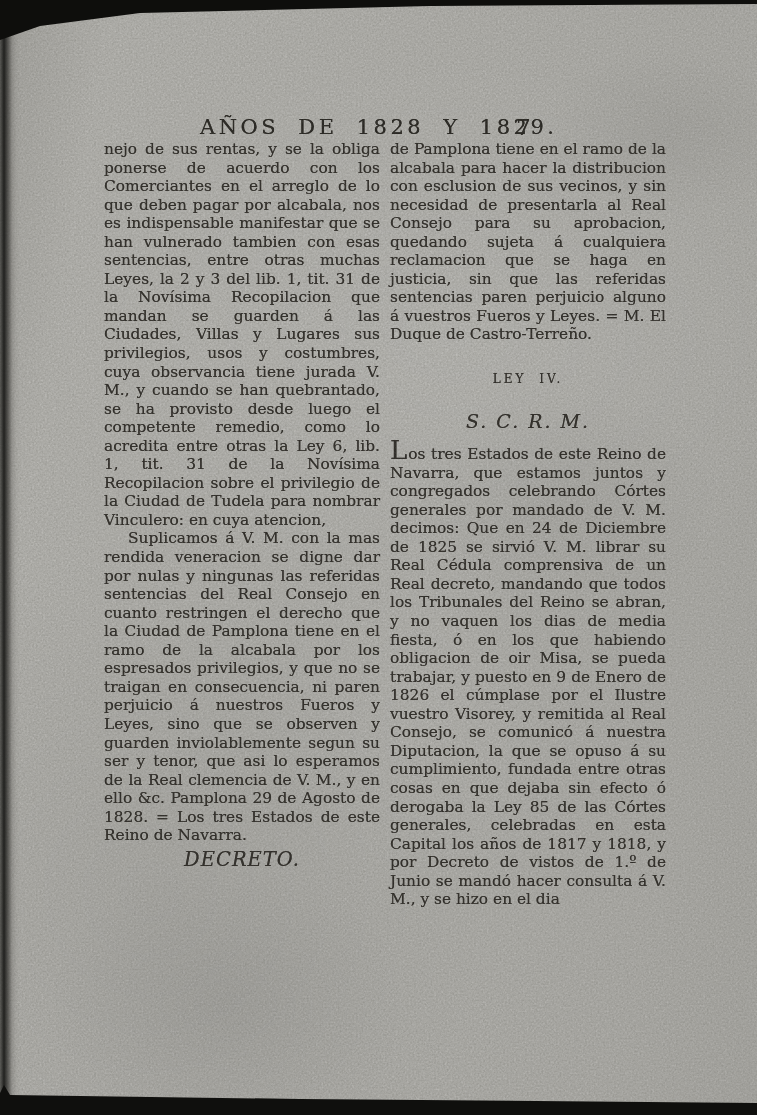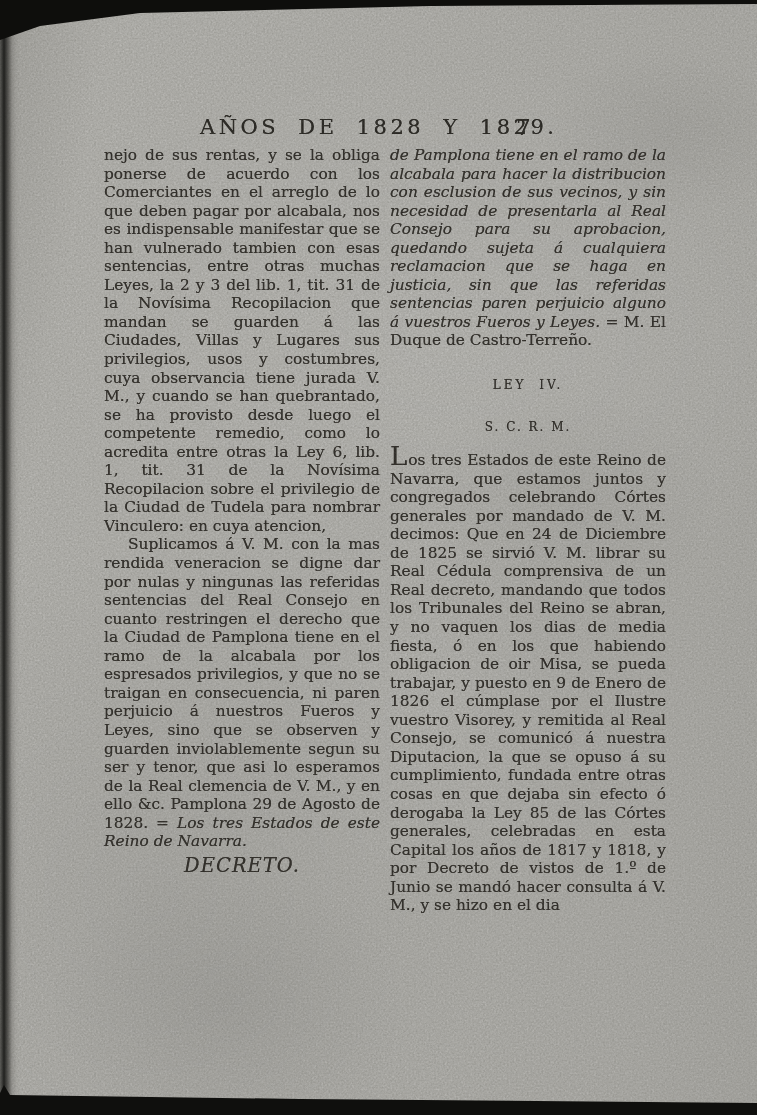--- a/index.html
+++ b/index.html
@@ -39,34 +39,34 @@
     position:absolute; top:115px; left:200px; width:340px;
     font-size:21px; letter-spacing:3.5px; word-spacing:9px;
     color:#23211d; text-shadow:0 0 0.6px rgba(35,33,29,0.8); white-space:nowrap;
   }
   .folio {
     position:absolute; top:114px; left:516px; font-size:23px;
     color:#23211d; text-shadow:0 0 0.6px rgba(35,33,29,0.8);
   }
 
   .text-block {
-    position:absolute; top:146px; left:104px; width:562px;
+    position:absolute; top:140px; left:104px; width:562px;
     display:flex; gap:10px; color:#2b2824;
     text-shadow:0 0 0.55px rgba(43,40,36,0.75);
   }
   .col { width:276px; font-size:15.4px; line-height:18.55px; text-align:justify; }
   .col p { margin:0; }
-  .it { font-style:italic; }
+  .it { }
   .rm { font-style:normal; }
   .indent { text-indent:24px; }
   .indent-lg { text-indent:38px; }
   h3 { font-weight:normal; }
   .decreto-h { text-align:center; font-style:italic; font-size:19.5px; letter-spacing:1px; margin:6px 0 3px; }
   .ley-h  { text-align:center; font-size:12px; letter-spacing:3px; word-spacing:6px; margin:26px 0 23px; }
-  .scrm-h { text-align:center; font-size:12px; letter-spacing:2px; margin:13px 0 15px; }
+  .scrm-h { text-align:center; font-size:19px; letter-spacing:2px; margin:13px 0 15px;font-style:italic; }
   .summary { padding-left:15px; text-indent:-15px; }
   .initial { font-size:26px; line-height:1px; letter-spacing:1px; }
 </style>
 </head>
 <body>
 
 <div class="scan">
 
   <div class="mottle"></div>
 

